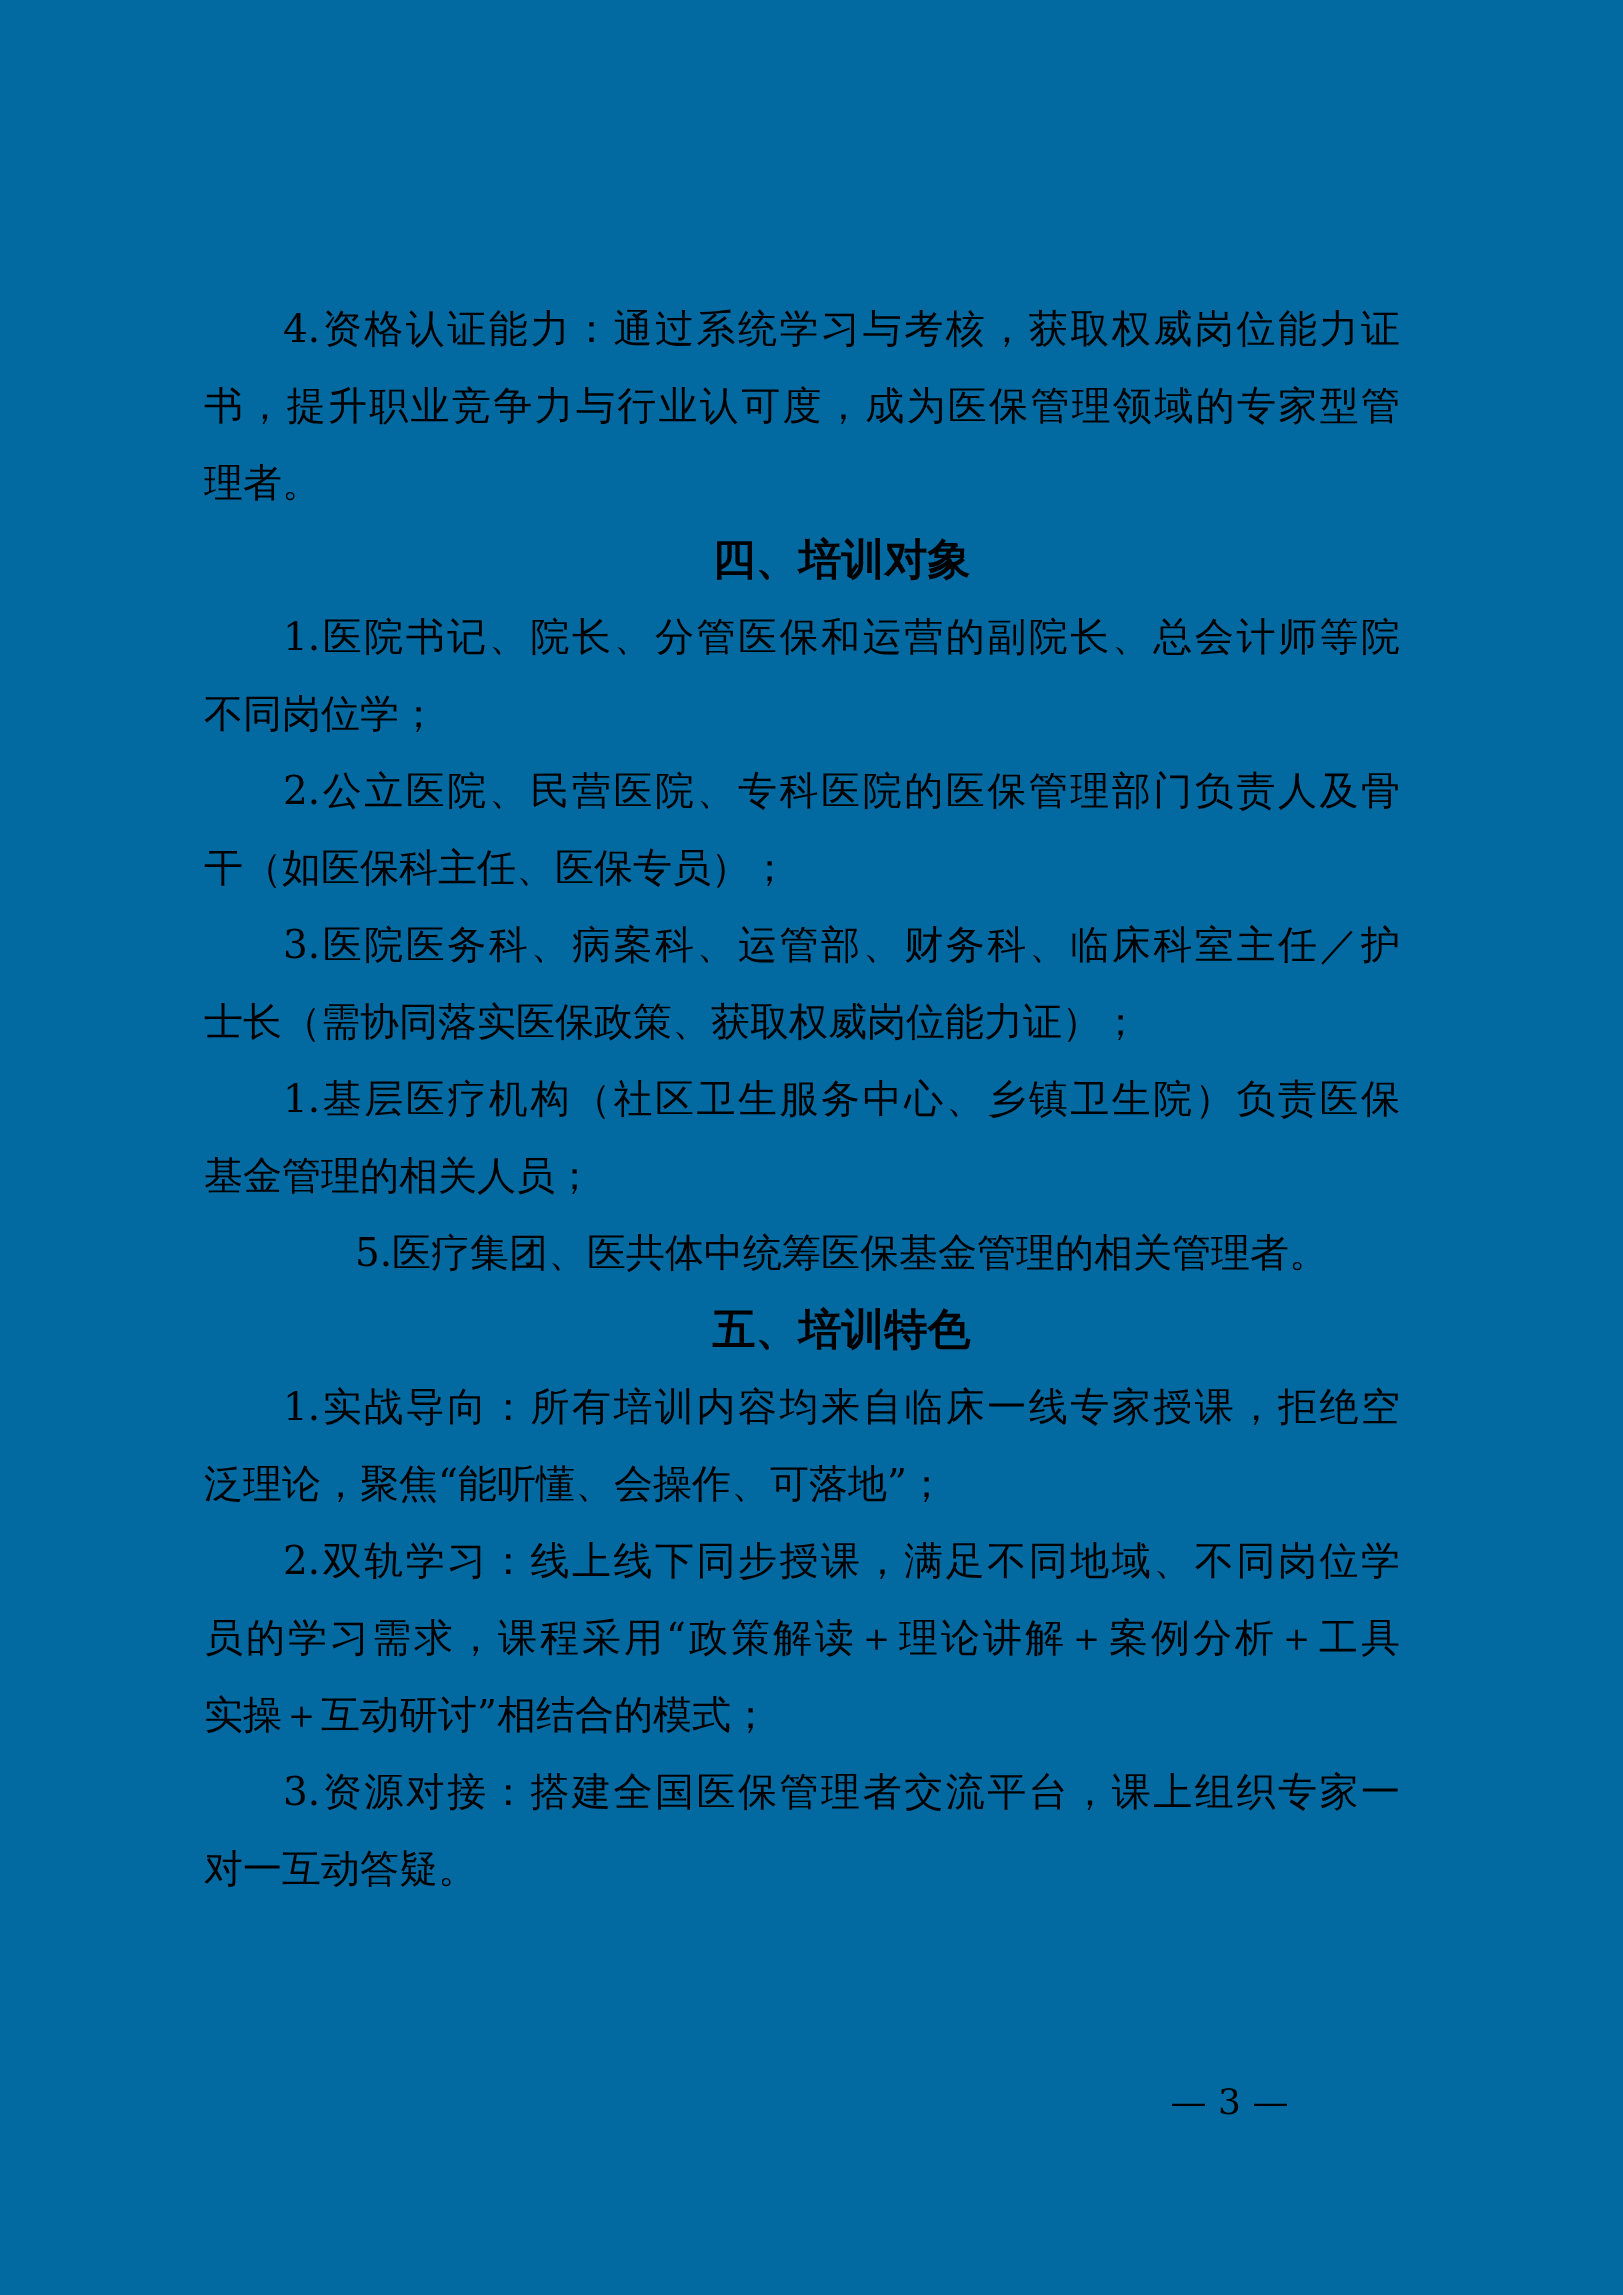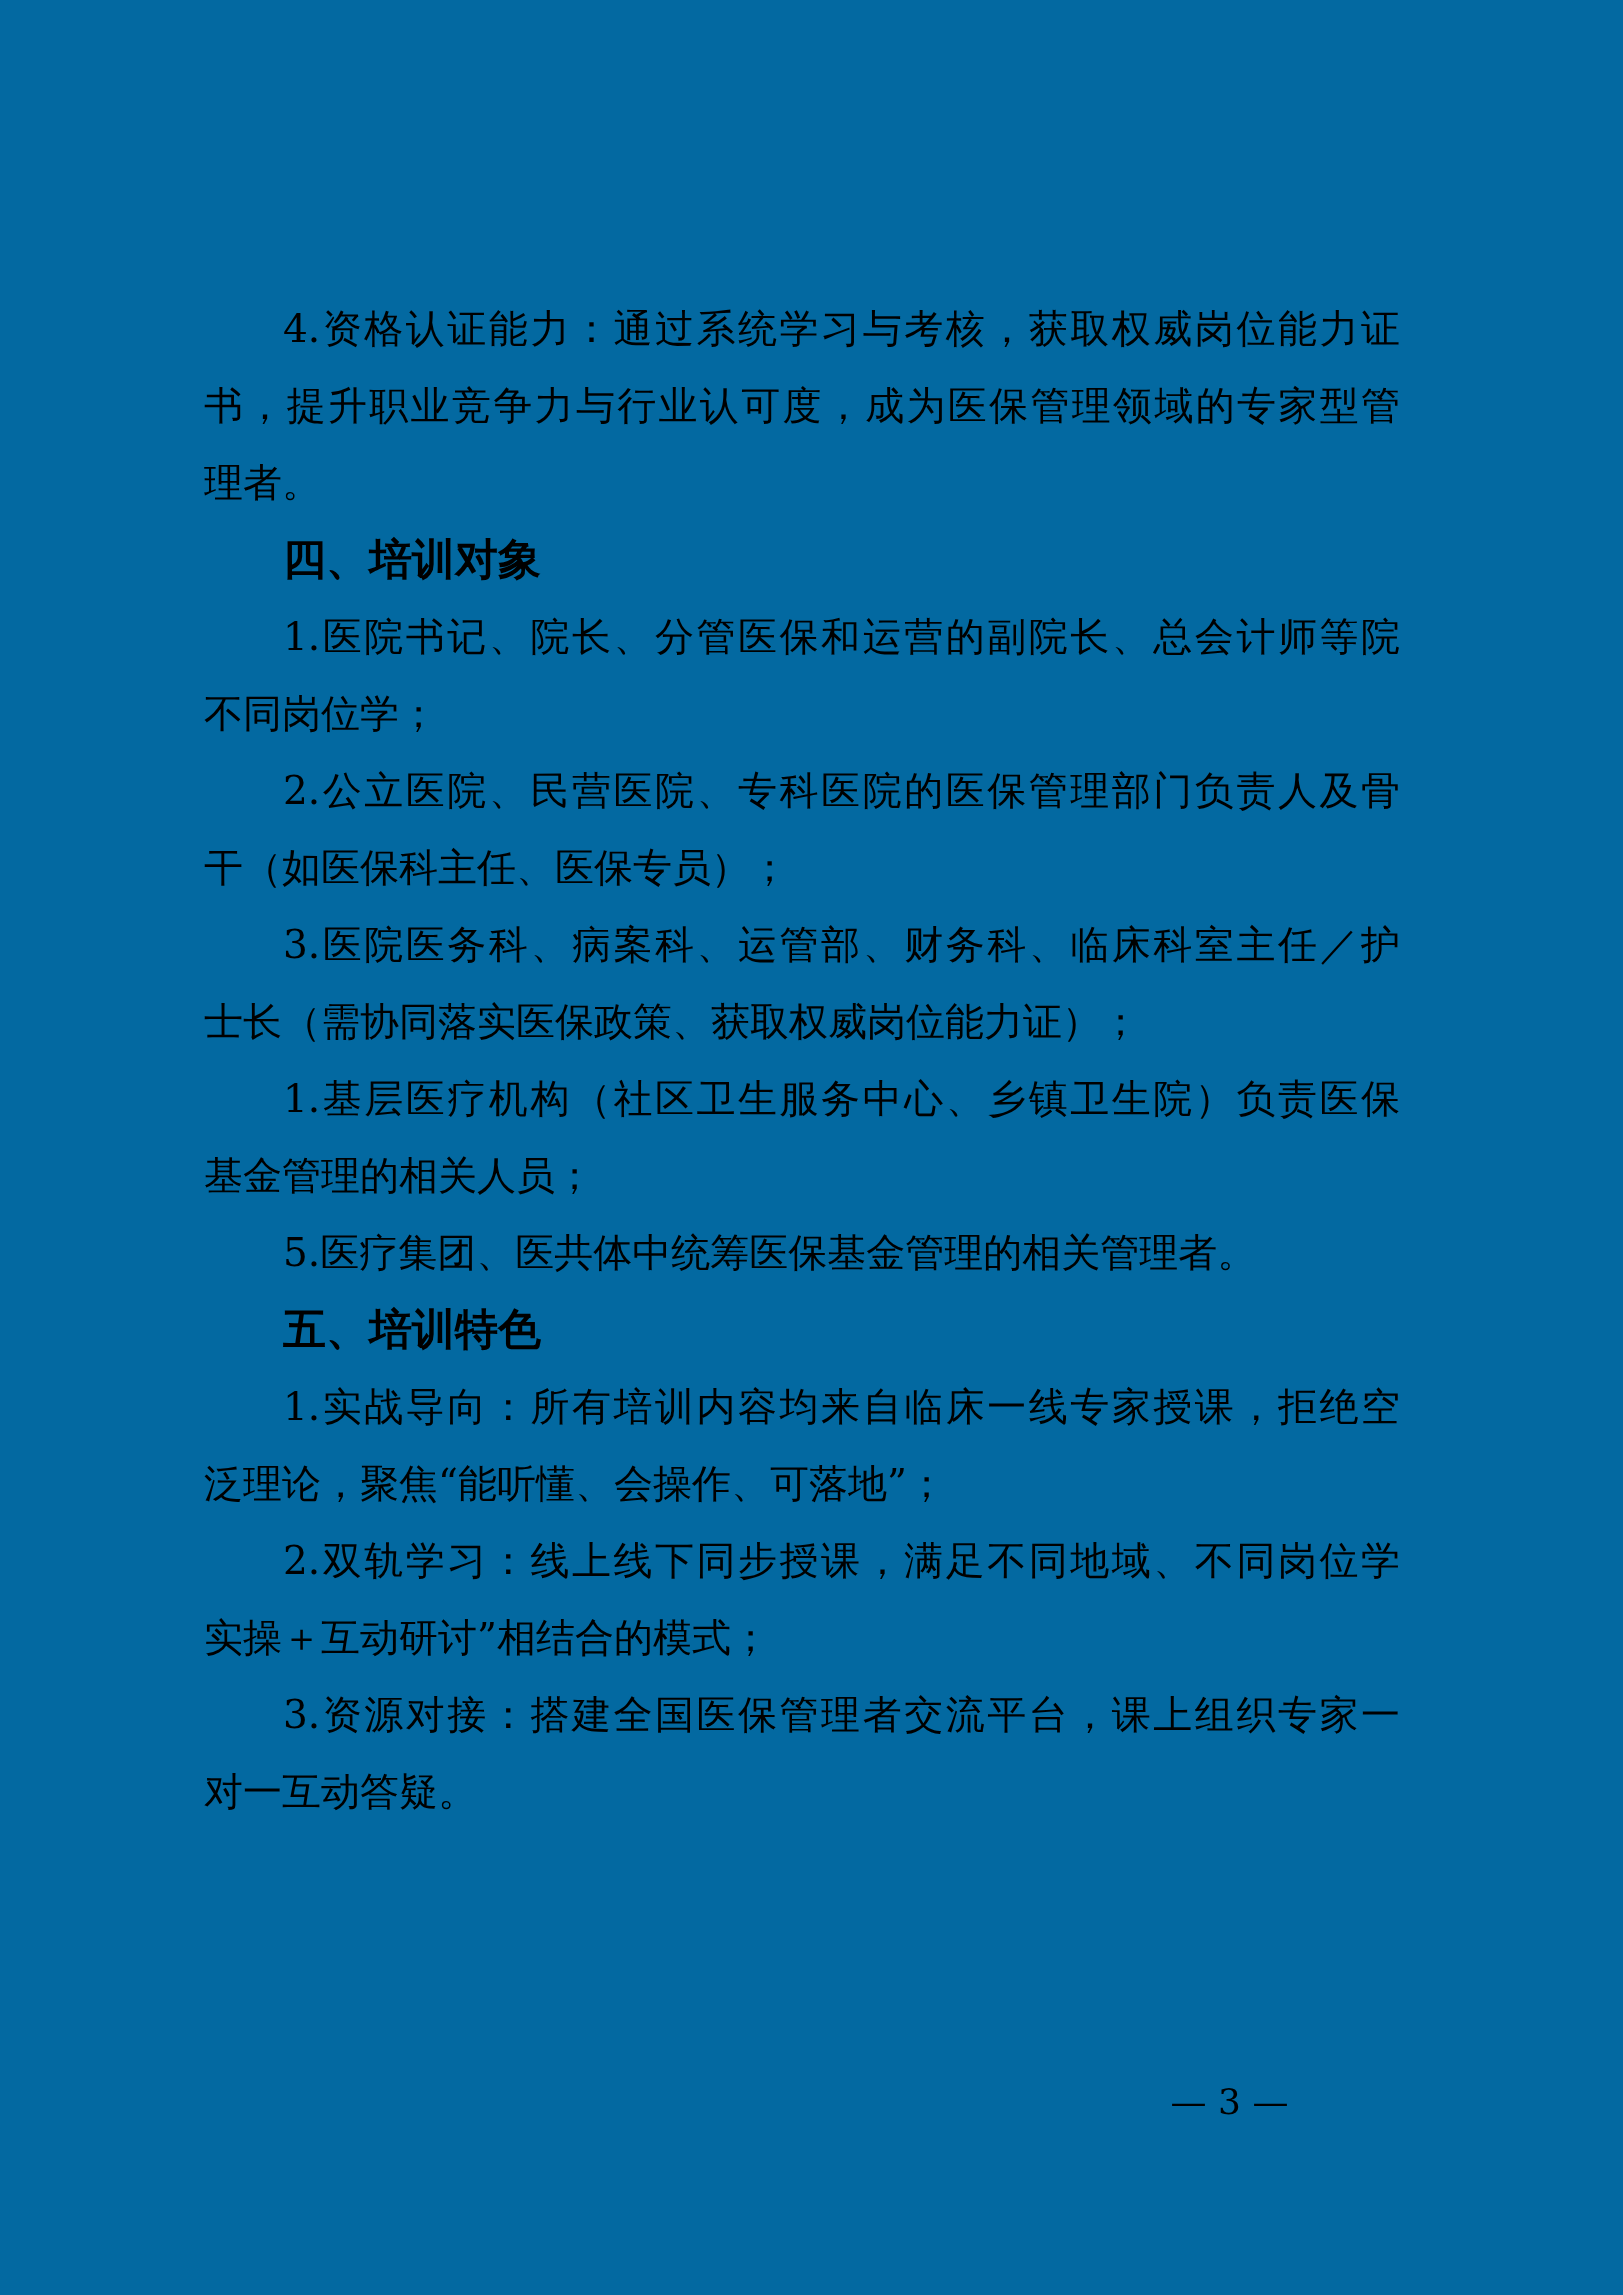--- a/index.html
+++ b/index.html
@@ -24,20 +24,21 @@
     height: 77px;
     line-height: 77px;
     font-size: 39px;
     color: #000000;
     font-family: "DejaVu Serif", "Liberation Serif", serif;
     letter-spacing: 0;
     overflow: hidden;
   }
   .line.indent {
     padding-left: 79px;
+    text-align: center;
   }
   .line.justify {
     text-align: justify;
     text-align-last: justify;
     text-justify: inter-character;
   }
   .line.heading {
     font-family: "DejaVu Sans", "Liberation Sans", sans-serif;
     font-weight: 700;
     font-size: 43px;
@@ -71,19 +72,20 @@
       <div class="line">干（如医保科主任、医保专员）；</div>
       <div class="line indent justify">3.医院医务科、病案科、运管部、财务科、临床科室主任／护</div>
       <div class="line">士长（需协同落实医保政策、获取权威岗位能力证）；</div>
       <div class="line indent justify">1.基层医疗机构（社区卫生服务中心、乡镇卫生院）负责医保</div>
       <div class="line">基金管理的相关人员；</div>
       <div class="line indent">5.医疗集团、医共体中统筹医保基金管理的相关管理者。</div>
       <div class="line indent heading">五、培训特色</div>
       <div class="line indent justify">1.实战导向：所有培训内容均来自临床一线专家授课，拒绝空</div>
       <div class="line">泛理论，聚焦“能听懂、会操作、可落地”；</div>
       <div class="line indent justify">2.双轨学习：线上线下同步授课，满足不同地域、不同岗位学</div>
+      <div class="line justify">员的学习需求，课程采用“政策解读＋理论讲解＋案例分析＋工具</div>
       <div class="line">实操＋互动研讨”相结合的模式；</div>
       <div class="line indent justify">3.资源对接：搭建全国医保管理者交流平台，课上组织专家一</div>
       <div class="line">对一互动答疑。</div>
     </div>
   <div class="page-number">— 3 —</div>
 </div>
 
 
 </body></html>

